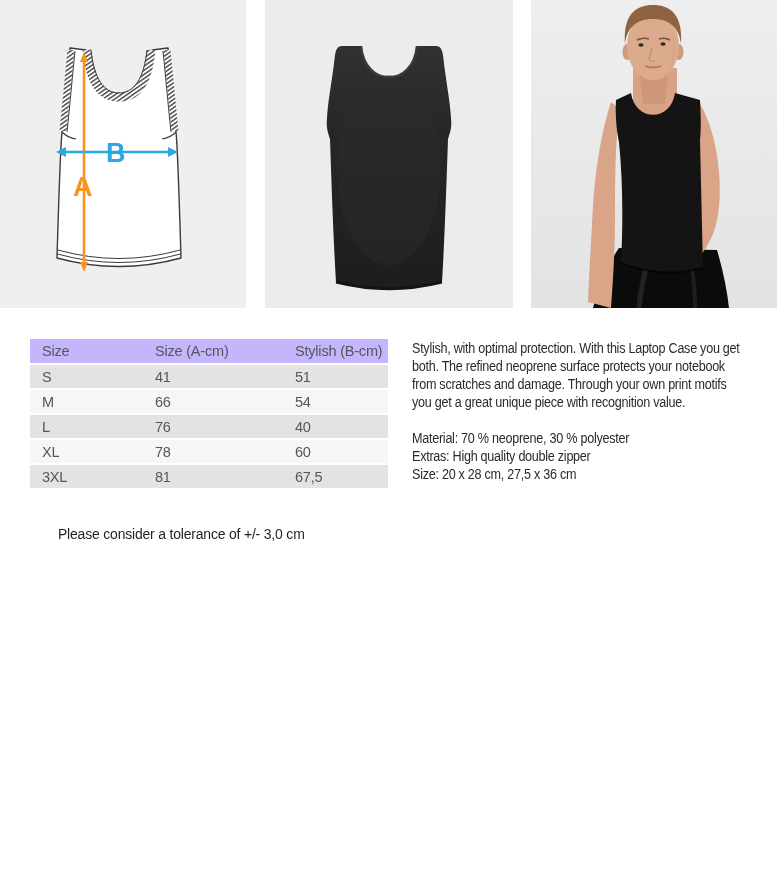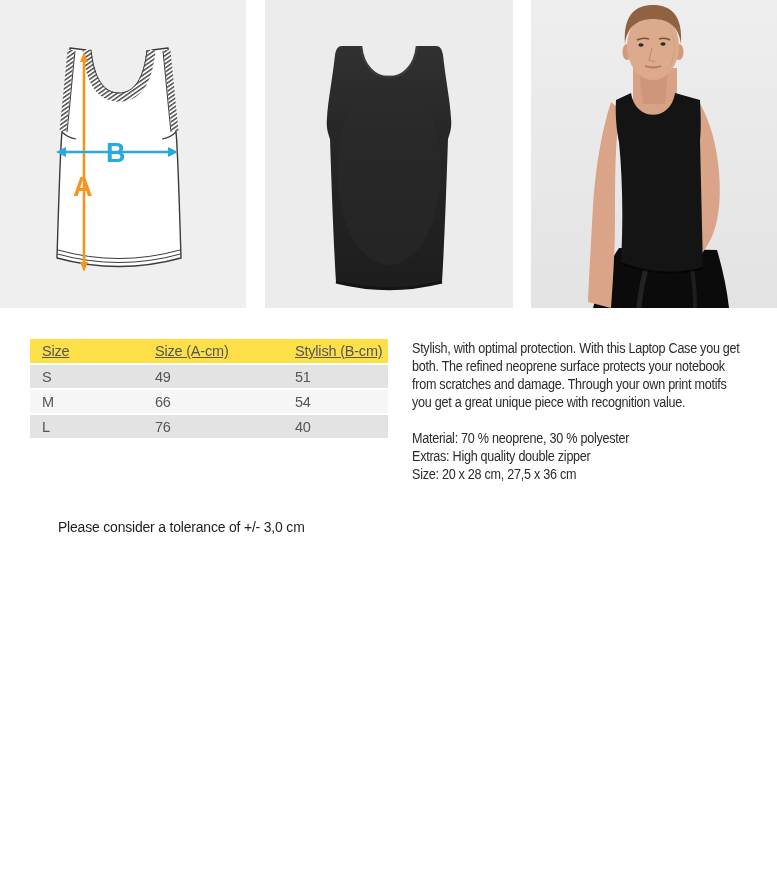--- a/index.html
+++ b/index.html
@@ -18,21 +18,21 @@
 
   table.size-table { border-collapse:collapse; width:358px; font-size:14.5px; color:#55565a; table-layout:fixed; }
   table.size-table col.c1 { width:113px; }
   table.size-table col.c2 { width:140px; }
   table.size-table col.c3 { width:105px; }
   table.size-table th, table.size-table td {
     font-weight:normal; text-align:left; height:25px;
     padding:0 0 0 12px; border-bottom:2px solid #ffffff;
     letter-spacing:-0.2px; white-space:nowrap; overflow:hidden;
   }
-  table.size-table thead tr { background:#fde047;text-decoration:underline; }
+  table.size-table thead tr { background:#c4b5fd; }
   table.size-table tbody tr:nth-child(odd)  { background:#e3e3e3; }
   table.size-table tbody tr:nth-child(even) { background:#f6f6f6; }
 
   .description {
     margin-left:24px; width:366px; color:#2b2b2b;
     font-size:14px; line-height:18px; letter-spacing:-0.3px;
     transform:scaleX(0.9); transform-origin:left top;
   }
   .description p { margin:0; }
   .description .para { margin-bottom:18px; }
@@ -168,32 +168,42 @@
     <thead>
       <tr>
         <th>Size</th>
         <th>Size (A-cm)</th>
         <th>Stylish (B-cm)</th>
       </tr>
     </thead>
     <tbody>
       <tr>
         <td>S</td>
-        <td>49</td>
+        <td>41</td>
         <td>51</td>
       </tr>
       <tr>
         <td>M</td>
         <td>66</td>
         <td>54</td>
       </tr>
       <tr>
         <td>L</td>
         <td>76</td>
         <td>40</td>
+      </tr>
+      <tr>
+        <td>XL</td>
+        <td>78</td>
+        <td>60</td>
+      </tr>
+      <tr>
+        <td>3XL</td>
+        <td>81</td>
+        <td>67,5</td>
       </tr>
     </tbody>
   </table>
 
   <div class="description">
     <p class="para">Stylish, with optimal protection. With this Laptop Case you get both. The refined neoprene surface protects your notebook from scratches and damage. Through your own print motifs you get a great unique piece with recognition value.</p>
     <p>Material: 70 % neoprene, 30 % polyester</p>
     <p>Extras: High quality double zipper</p>
     <p>Size: 20 x 28 cm, 27,5 x 36 cm</p>
   </div>

